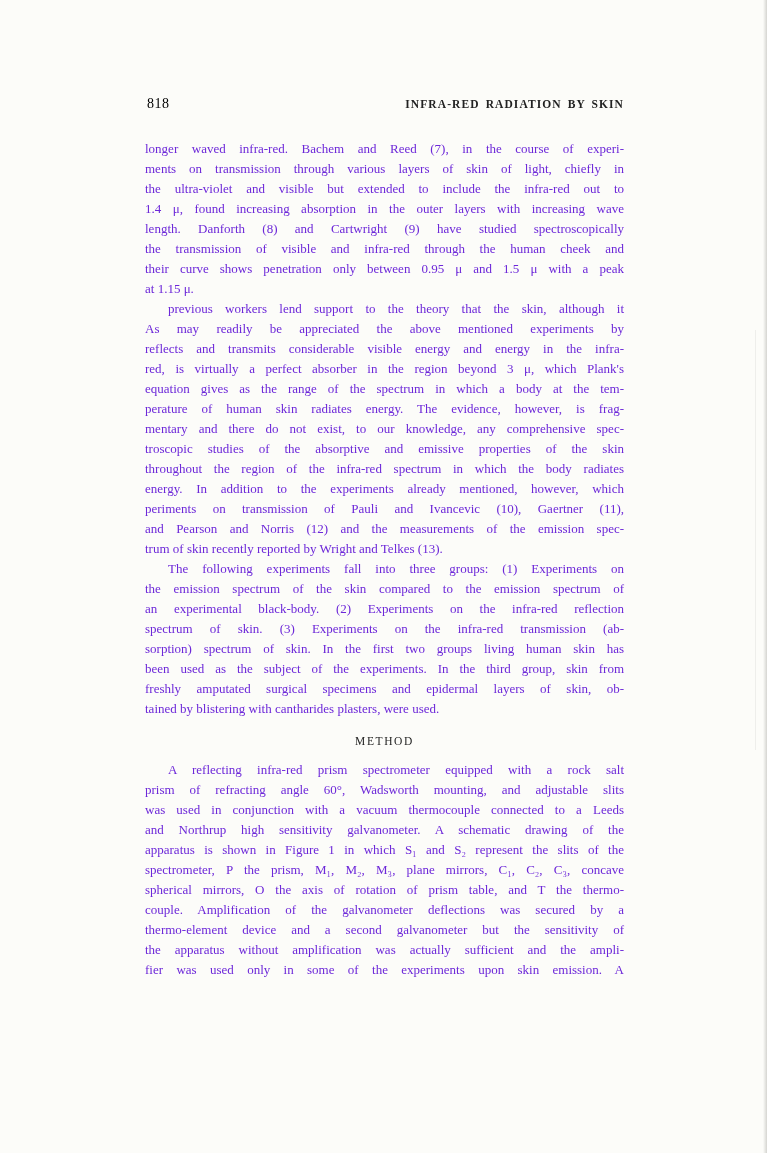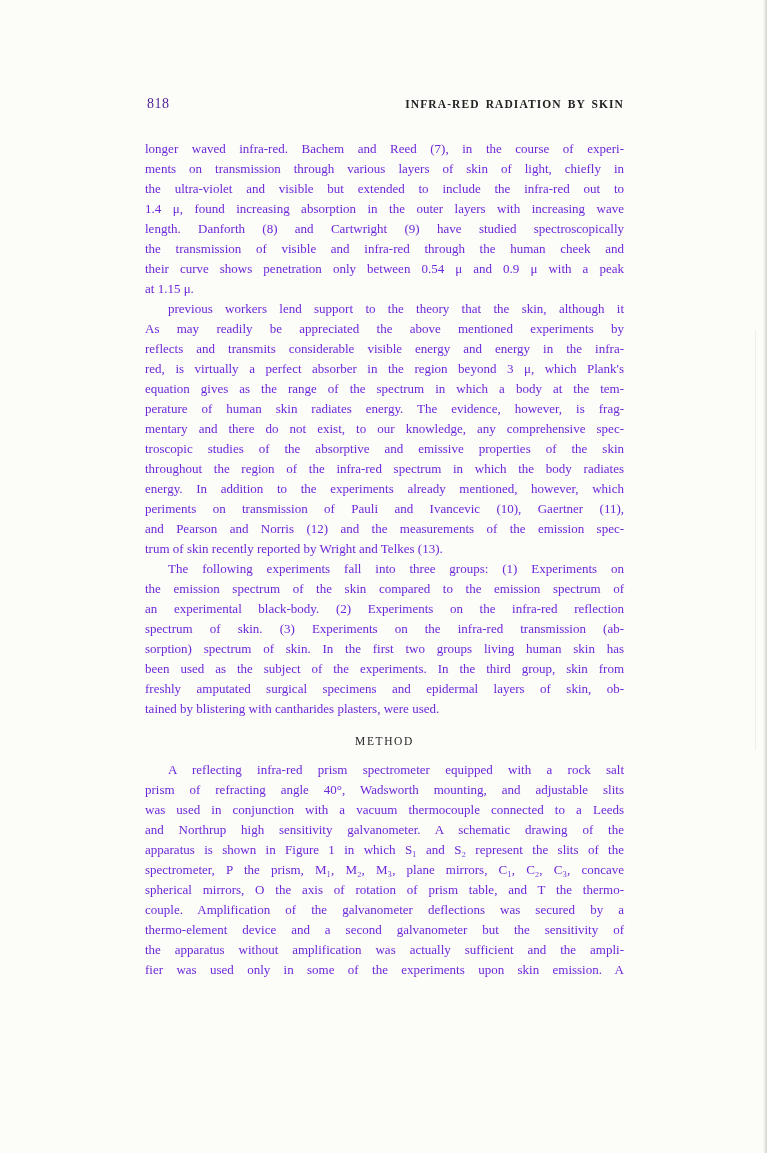--- a/index.html
+++ b/index.html
@@ -46,21 +46,21 @@
   .page-header {
     position: relative;
     height: 16px;
     margin-bottom: 27px;
   }
   .page-number {
     position: absolute;
     left: 2px; top: 0;
     font-size: 14px;
     letter-spacing: 0.5px;
-    color: #4c1d95;
+    color: #000000;
   }
   .running-head {
     display: block;
     text-align: right;
     font-size: 11.5px;
     font-weight: bold;
     letter-spacing: 1.1px;
     word-spacing: 2px;
     color: #222;
     padding-top: 2px;
@@ -113,21 +113,21 @@
 
     <div class="body-text">
 
       <div class="para">
           <div class="line">longer waved infra-red. Bachem and Reed (7), in the course of experi-</div>
           <div class="line">ments on transmission through various layers of skin of light, chiefly in</div>
           <div class="line">the ultra-violet and visible but extended to include the infra-red out to</div>
           <div class="line">1.4 μ, found increasing absorption in the outer layers with increasing wave</div>
           <div class="line">length. Danforth (8) and Cartwright (9) have studied spectroscopically</div>
           <div class="line">the transmission of visible and infra-red through the human cheek and</div>
-          <div class="line">their curve shows penetration only between 0.54 μ and 0.9 μ with a peak</div>
+          <div class="line">their curve shows penetration only between 0.95 μ and 1.5 μ with a peak</div>
           <div class="line">at 1.15 μ.</div>
         </div>
 
       <div class="para indent">
           <div class="line">previous workers lend support to the theory that the skin, although it</div>
           <div class="line">As may readily be appreciated the above mentioned experiments by</div>
           <div class="line">reflects and transmits considerable visible energy and energy in the infra-</div>
           <div class="line">red, is virtually a perfect absorber in the region beyond 3 μ, which Plank's</div>
           <div class="line">equation gives as the range of the spectrum in which a body at the tem-</div>
           <div class="line">perature of human skin radiates energy. The evidence, however, is frag-</div>
@@ -148,21 +148,21 @@
           <div class="line">sorption) spectrum of skin. In the first two groups living human skin has</div>
           <div class="line">been used as the subject of the experiments. In the third group, skin from</div>
           <div class="line">freshly amputated surgical specimens and epidermal layers of skin, ob-</div>
           <div class="line">tained by blistering with cantharides plasters, were used.</div>
         </div>
 
       <h2 class="section-heading">METHOD</h2>
 
       <div class="para indent justify-last">
           <div class="line">A reflecting infra-red prism spectrometer equipped with a rock salt</div>
-          <div class="line">prism of refracting angle 40°, Wadsworth mounting, and adjustable slits</div>
+          <div class="line">prism of refracting angle 60°, Wadsworth mounting, and adjustable slits</div>
           <div class="line">was used in conjunction with a vacuum thermocouple connected to a Leeds</div>
           <div class="line">and Northrup high sensitivity galvanometer. A schematic drawing of the</div>
           <div class="line">apparatus is shown in Figure 1 in which S₁ and S₂ represent the slits of the</div>
           <div class="line">spectrometer, P the prism, M₁, M₂, M₃, plane mirrors, C₁, C₂, C₃, concave</div>
           <div class="line">spherical mirrors, O the axis of rotation of prism table, and T the thermo-</div>
           <div class="line">couple. Amplification of the galvanometer deflections was secured by a</div>
           <div class="line">thermo-element device and a second galvanometer but the sensitivity of</div>
           <div class="line">the apparatus without amplification was actually sufficient and the ampli-</div>
           <div class="line">fier was used only in some of the experiments upon skin emission. A</div>
         </div>

